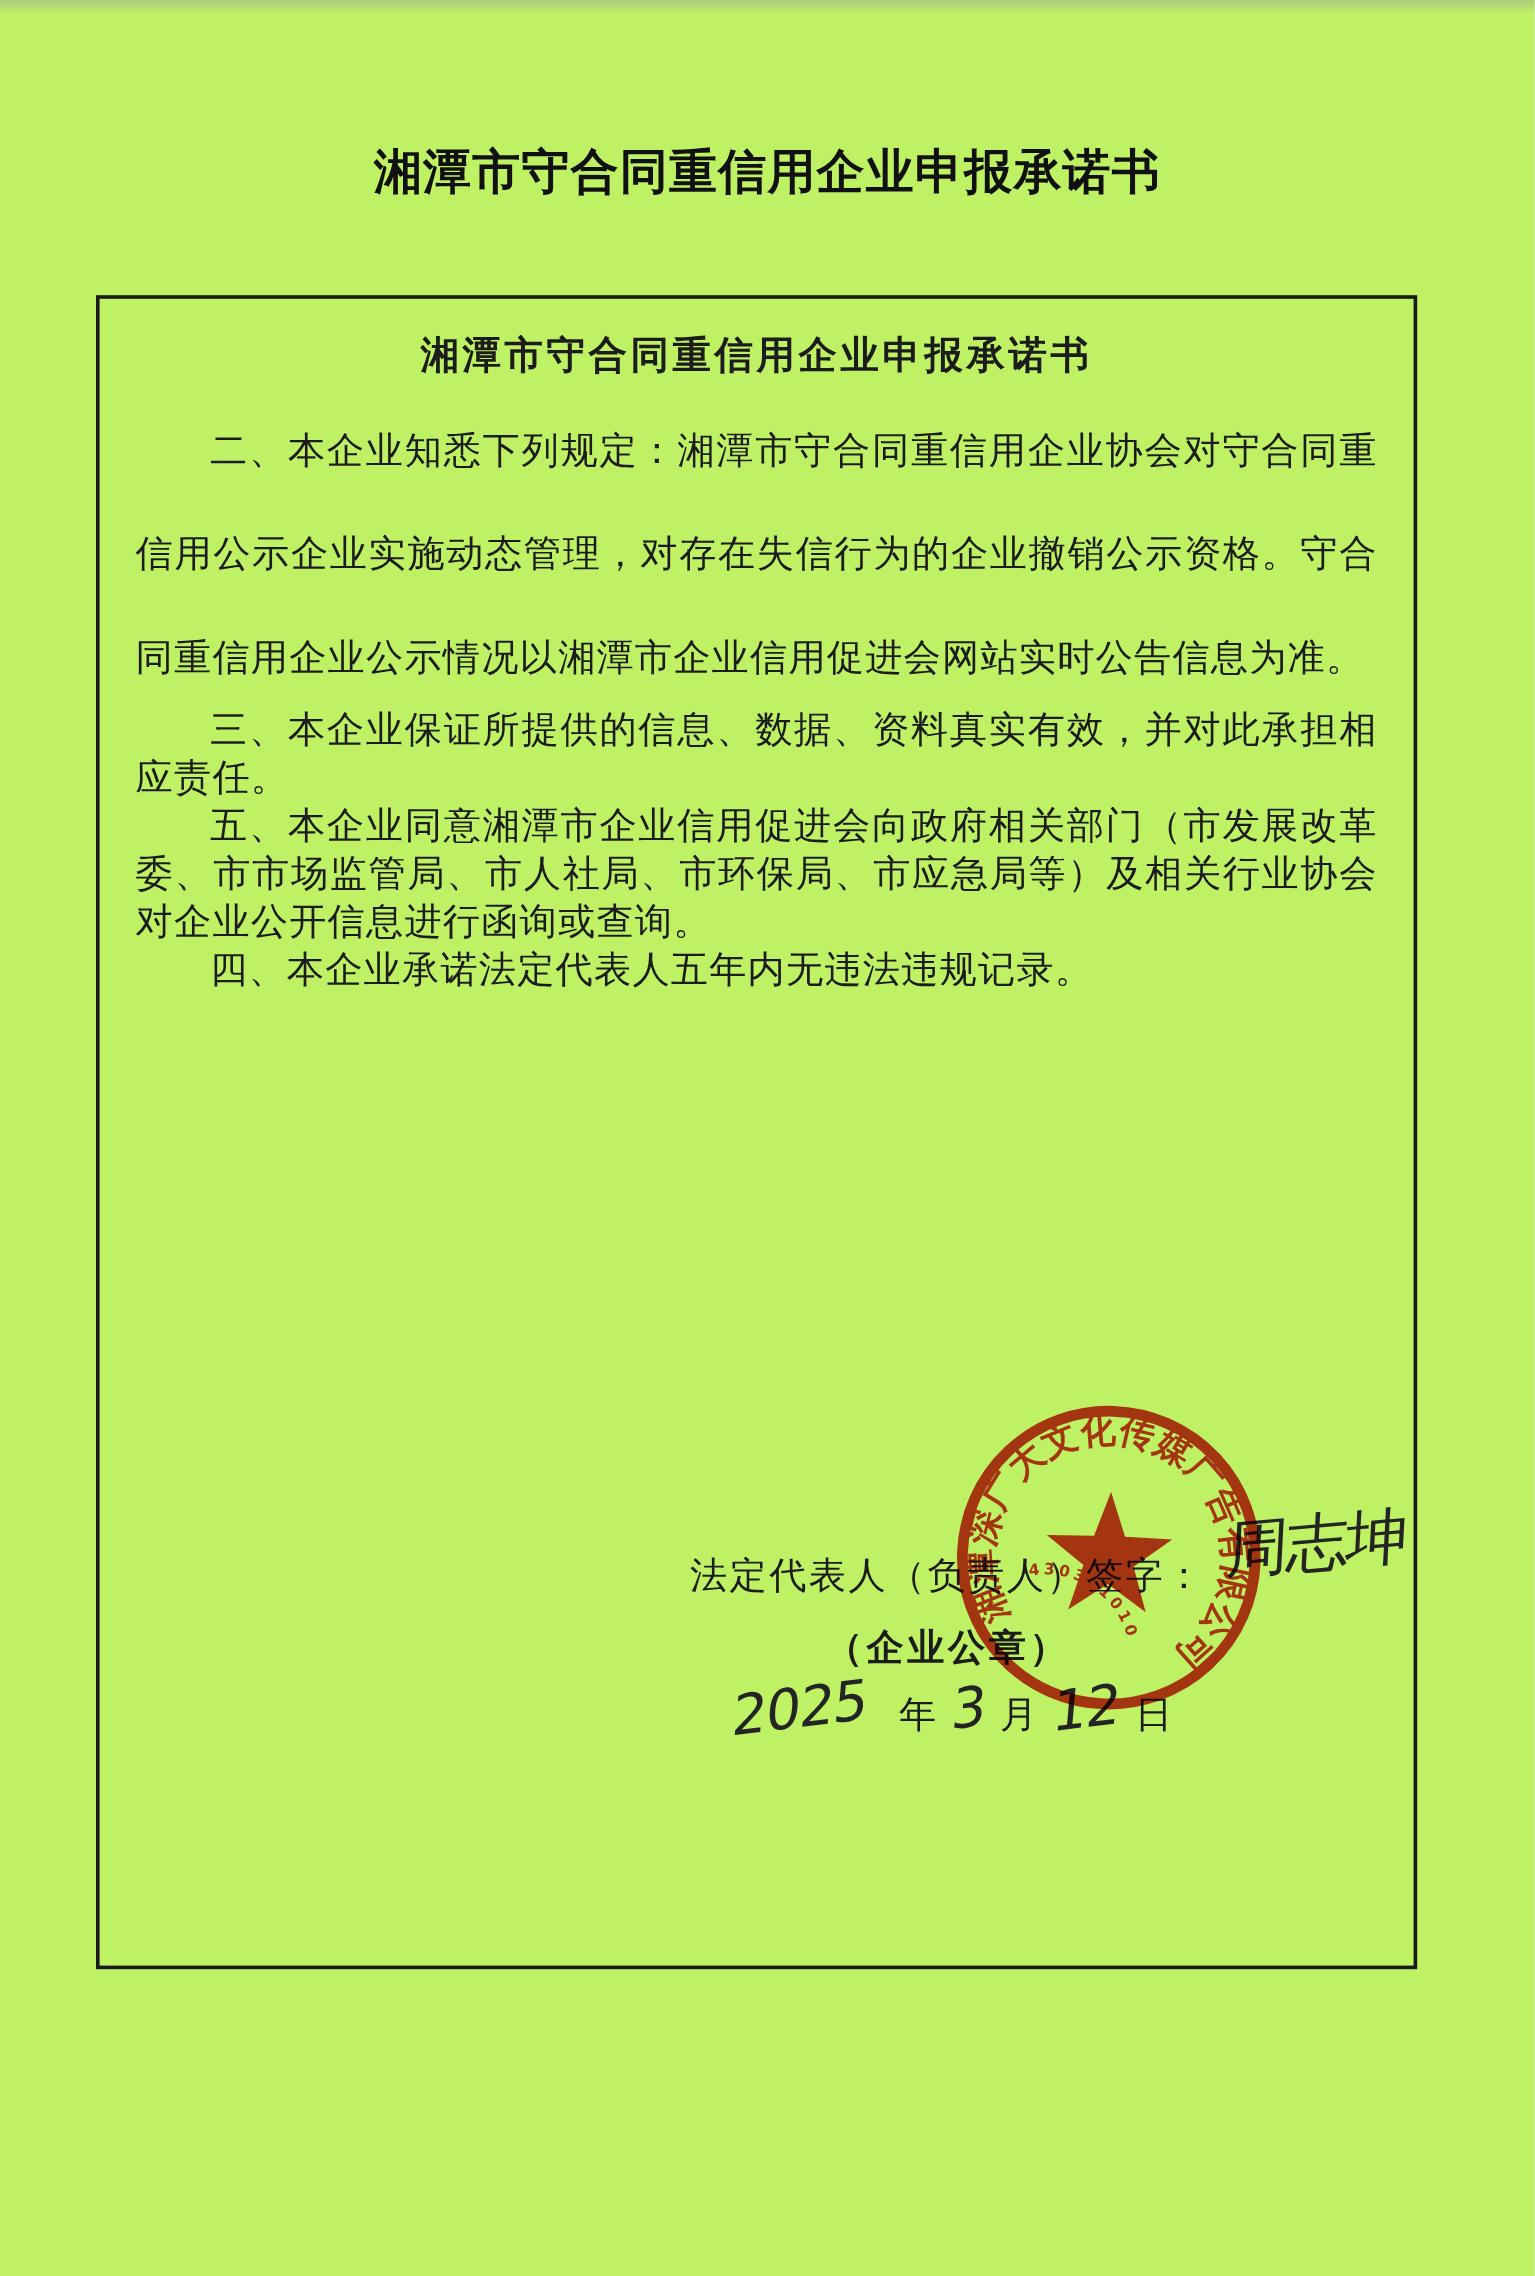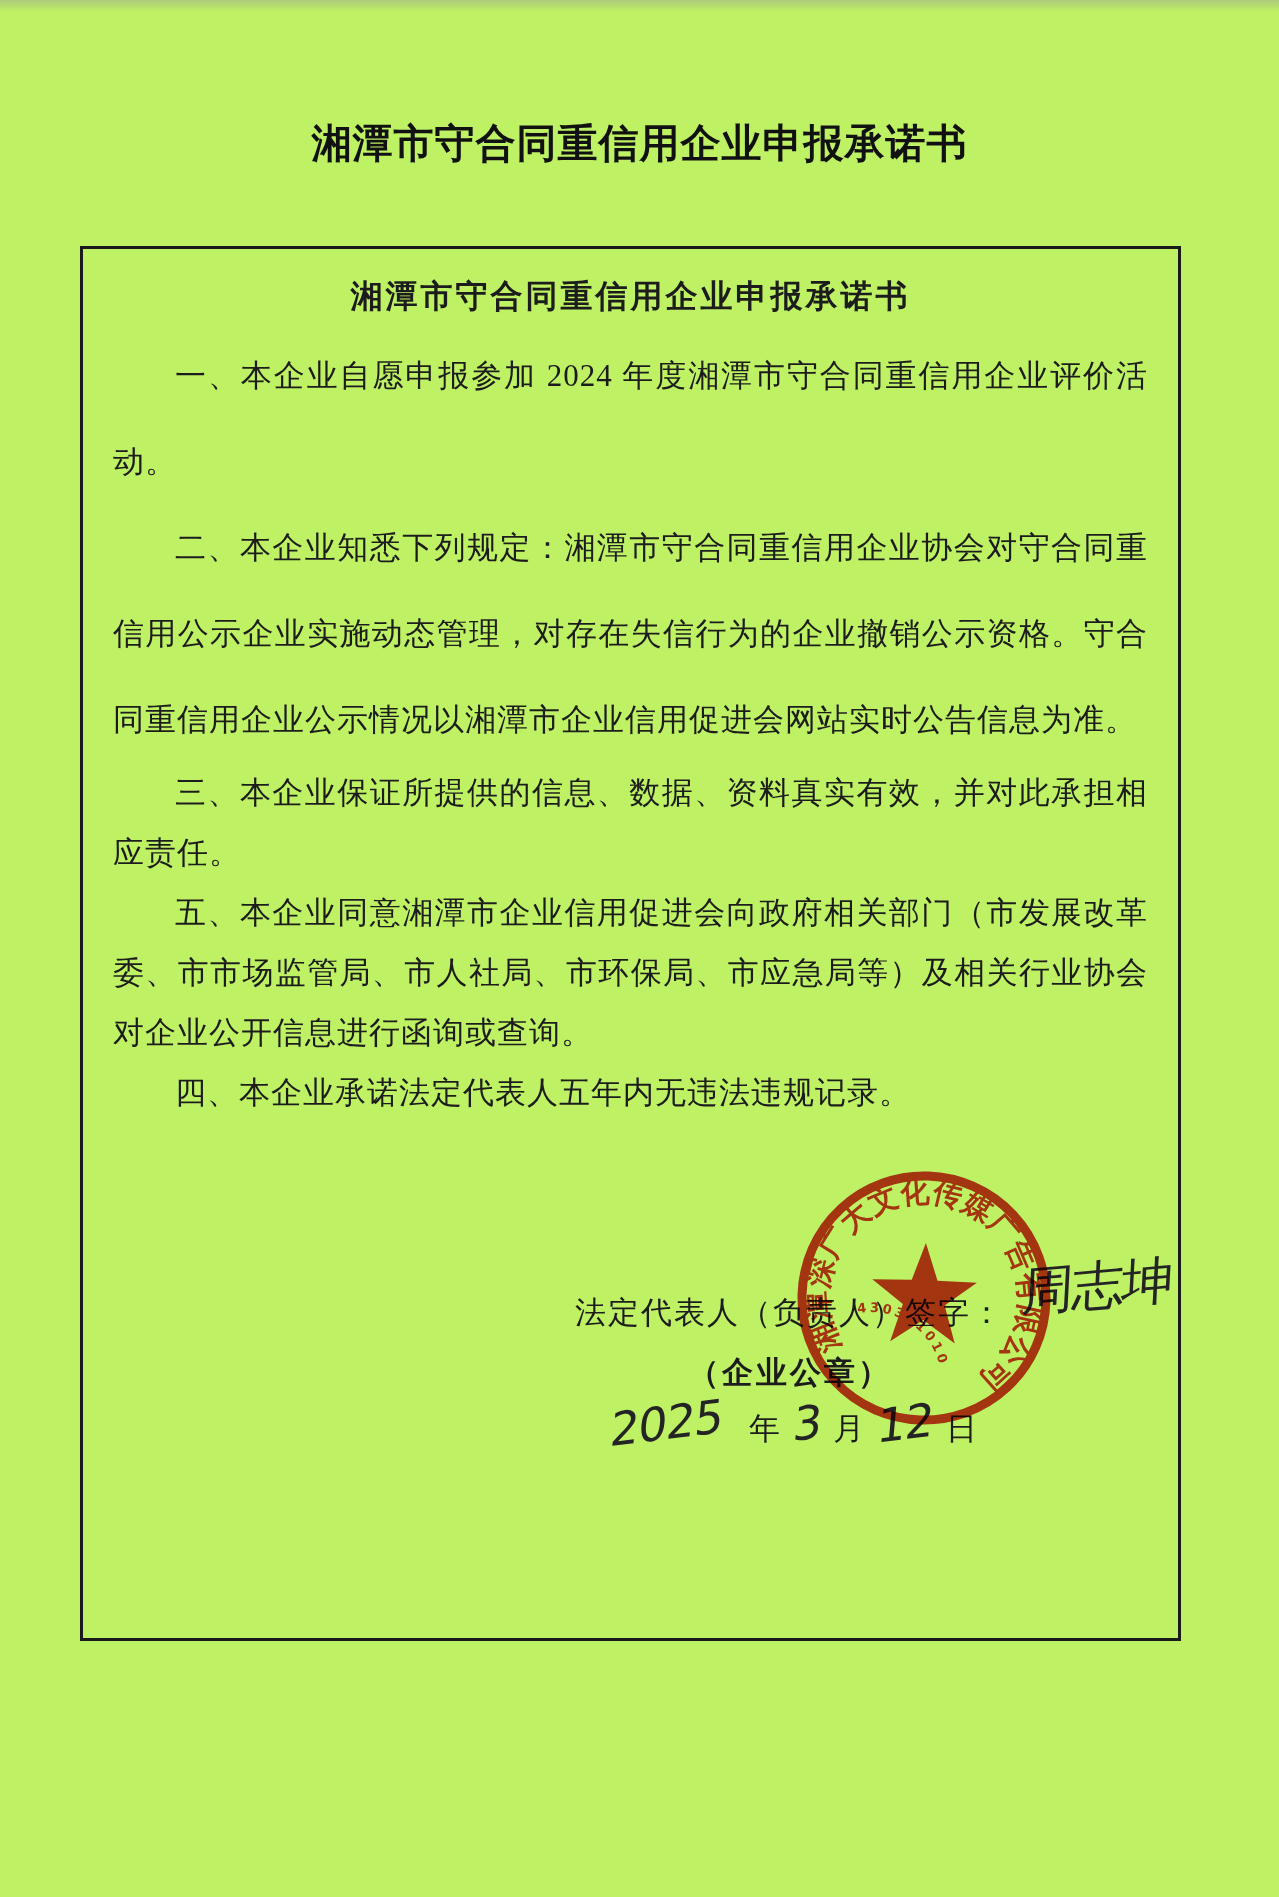--- a/index.html
+++ b/index.html
@@ -37,21 +37,21 @@
   }
   .doc-box p{
     margin:0;
     font-size:31px;
     letter-spacing:1px;
     text-indent:2em;
     text-align:justify;
     text-align-last:left;
   }
   .spacing-a p{line-height:86px;}
-  .spacing-b p{line-height:60px;}
+  .spacing-b p{line-height:40px;font-family:Liberation Mono, monospace;}
   .sig-label{
     position:absolute;left:575px;top:1292px;
     font-size:31px;letter-spacing:2px;
     color:#1c1c1c;
   }
   .sig-name{
     position:absolute;left:1022px;top:1258px;
     font-family:"DejaVu Sans", sans-serif;
     font-size:52px;
     color:#242424;
@@ -100,21 +100,20 @@
 
 <div class="page">
   <div class="scan-edge"></div>
 
   <div class="main-title">湘潭市守合同重信用企业申报承诺书</div>
 
   <div class="doc-box">
     <div class="inner-title">湘潭市守合同重信用企业申报承诺书</div>
 
     <div class="spacing-a">
-      <p>一、本企业自愿申报参加 2024 年度湘潭市守合同重信用企业评价活动。</p>
       <p>二、本企业知悉下列规定：湘潭市守合同重信用企业协会对守合同重信用公示企业实施动态管理，对存在失信行为的企业撤销公示资格。守合同重信用企业公示情况以湘潭市企业信用促进会网站实时公告信息为准。</p>
     </div>
     <div class="spacing-b">
       <p>三、本企业保证所提供的信息、数据、资料真实有效，并对此承担相应责任。</p>
       <p>五、本企业同意湘潭市企业信用促进会向政府相关部门（市发展改革委、市市场监管局、市人社局、市环保局、市应急局等）及相关行业协会对企业公开信息进行函询或查询。</p>
       <p>四、本企业承诺法定代表人五年内无违法违规记录。</p>
     </div>
   </div>
 
   <div class="sig-label">法定代表人（负责人）签字：</div>

